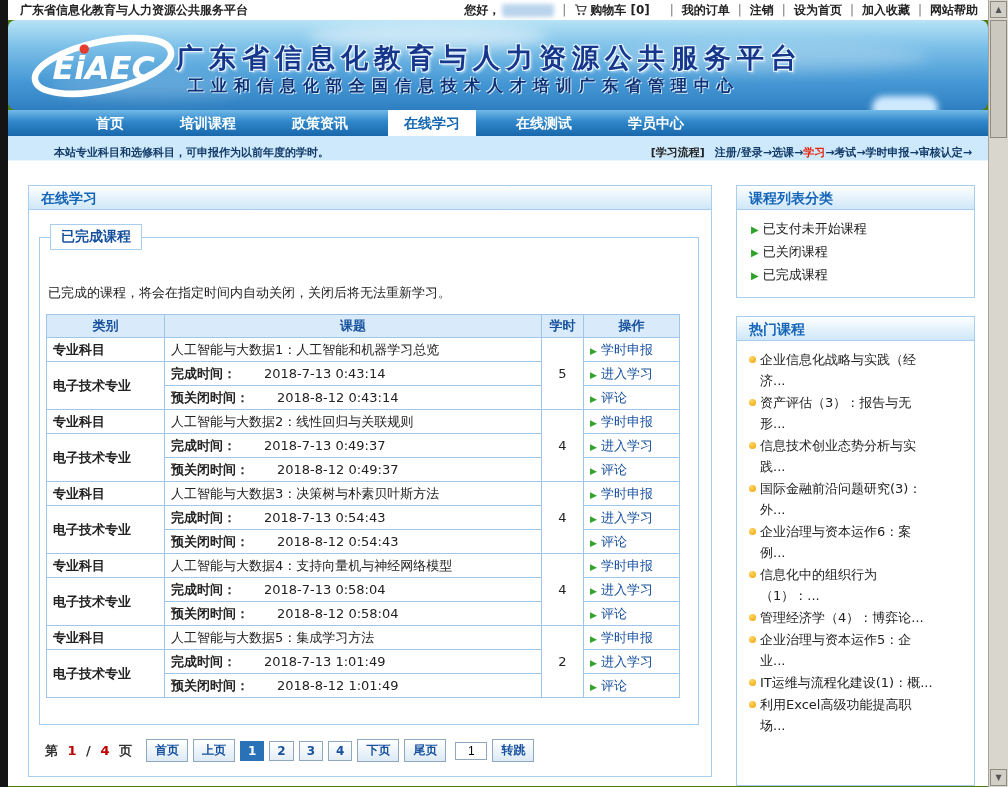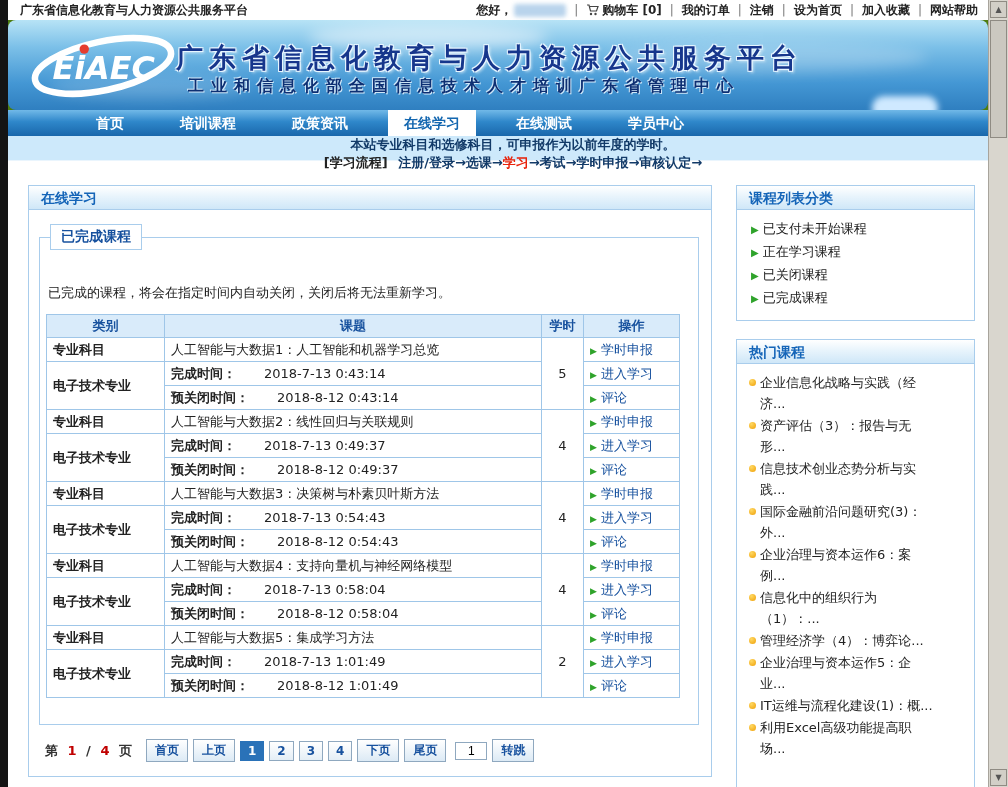--- a/index.html
+++ b/index.html
@@ -19,21 +19,21 @@
 
   
   .topbar{height:20px;display:flex;justify-content:space-between;align-items:center;
           padding:0 10px 0 12px;font-size:12px;font-weight:bold;color:#222;background:#fff;}
   .tb-right{display:flex;align-items:center;white-space:nowrap;}
   .blur-name{display:inline-block;width:52px;height:13px;margin-left:2px;background:#b9d4ec;border-radius:3px;filter:blur(2px);}
   .tb-sep::before{content:"|";margin:0 8px;color:#777;font-weight:normal;}
   .tb-link{color:#222;text-decoration:none;cursor:pointer;}
   .cart{display:inline-flex;align-items:center;cursor:pointer;}
   .cart .cart-svg{margin-right:3px;display:inline-flex;}
-  .tb-links{display:inline;}
+  .tb-links{display:inline;padding-left:12px;}
 
   
   .banner{position:relative;height:90px;overflow:hidden;
           background:linear-gradient(180deg,#b7e3f6 0%,#7cc0e8 30%,#4497d4 70%,#2f7fc0 100%);border-radius:8px;}
   .cloud{position:absolute;background:rgba(255,255,255,.5);border-radius:50%;filter:blur(7px);}
   .c1{width:240px;height:26px;left:300px;top:4px;}
   .c2{width:320px;height:30px;left:600px;top:22px;opacity:.45;}
   .c3{width:200px;height:24px;left:40px;top:55px;opacity:.35;}
   .blur-blob{position:absolute;left:864px;top:76px;width:66px;height:24px;background:#cfe9ff;border-radius:12px;filter:blur(3px);}
   .logo{position:absolute;left:20px;top:6px;}
@@ -42,22 +42,22 @@
   .banner-subtitle{position:absolute;left:180px;top:56px;font-size:16px;font-weight:bold;letter-spacing:7px;color:#0d2f73;
       text-shadow:1px 1px 0 #cfe7f8,-1px -1px 0 #cfe7f8;white-space:nowrap;}
 
   
   .navbar{height:26px;background:linear-gradient(180deg,#71b9e8 0%,#2f87ca 45%,#1967ab 100%);
           display:flex;align-items:stretch;padding-left:72px;font-size:14px;font-weight:bold;}
   .nav-tab{color:#fff;line-height:26px;padding:0 16px;margin-right:24px;text-decoration:none;cursor:pointer;white-space:nowrap;}
   .nav-tab.active{background:#fff;color:#1467b0;}
 
   
-  .notice{height:25px;background:#cde9fb;border-bottom:1px solid #eaf5fd;display:flex;align-items:center;
-          justify-content:space-between;padding:0 16px 0 46px;font-size:13px;font-weight:bold;white-space:nowrap;flex-direction:column;}
+  .notice{height:25px;background:#cde9fb;border-bottom:1px solid #eaf5fd;display:flex;align-items:flex-end;
+          justify-content:space-between;padding:0 16px 0 46px;font-size:11px;font-weight:bold;white-space:nowrap;}
   .notice-text{color:#123a68;}
   .flow-label{color:#222;margin-right:6px;}
   .flow-steps{color:#123a68;}
   .flow-active{color:#e8220a;}
 
   
   .content{display:flex;align-items:flex-start;gap:24px;padding:24px 0 0 20px;background:#fff;}
 
   .main-panel{width:684px;border:1px solid #a9cdec;padding-bottom:2px;background:#fff;}
   .panel-head{height:24px;line-height:24px;padding-left:12px;color:#1565b8;font-weight:bold;font-size:14px;
@@ -303,21 +303,20 @@
     </section>
 
     <aside class="sidebar">
 
       <section class="side-panel">
         <div class="panel-head">课程列表分类</div>
         <ul class="cat-list">
 
             <li class="cat-item"><span class="arrow-icon">▶</span><a class="cat-link">已支付未开始课程</a></li>
 
-            <li class="cat-item"><span class="arrow-icon">▶</span><a class="cat-link">正在学习课程</a></li>
 
             <li class="cat-item"><span class="arrow-icon">▶</span><a class="cat-link">已关闭课程</a></li>
 
             <li class="cat-item"><span class="arrow-icon">▶</span><a class="cat-link">已完成课程</a></li>
           </ul>
       </section>
 
       <section class="side-panel">
         <div class="panel-head">热门课程</div>
         <ul class="dot-list">

